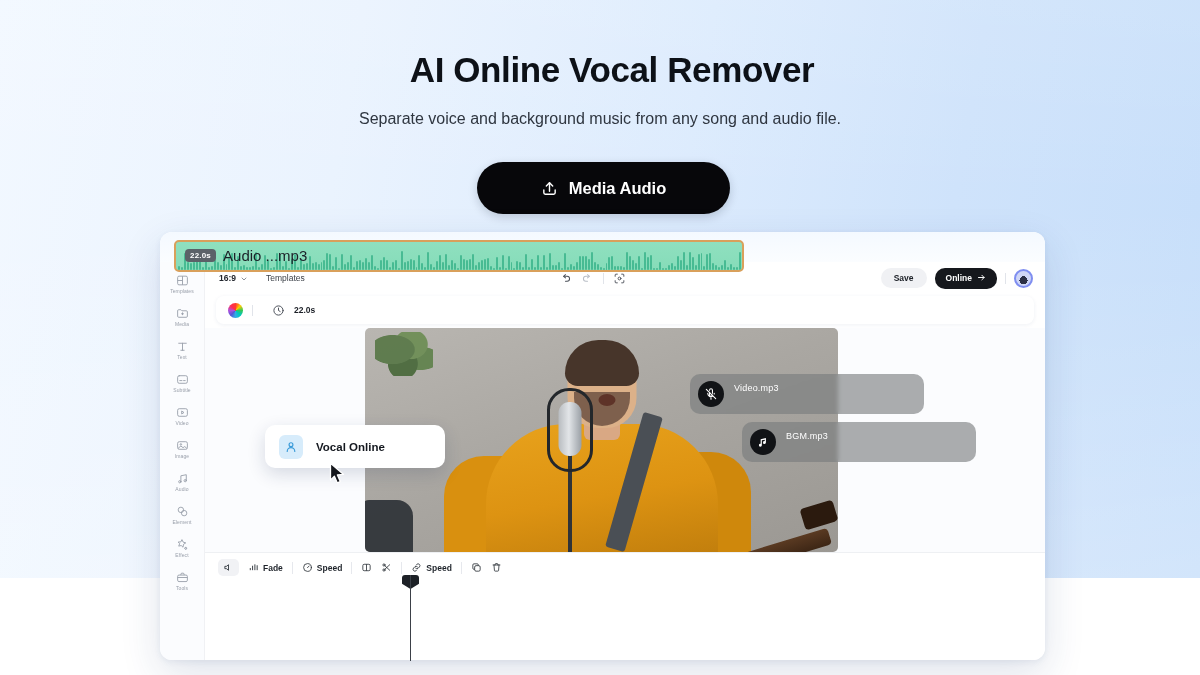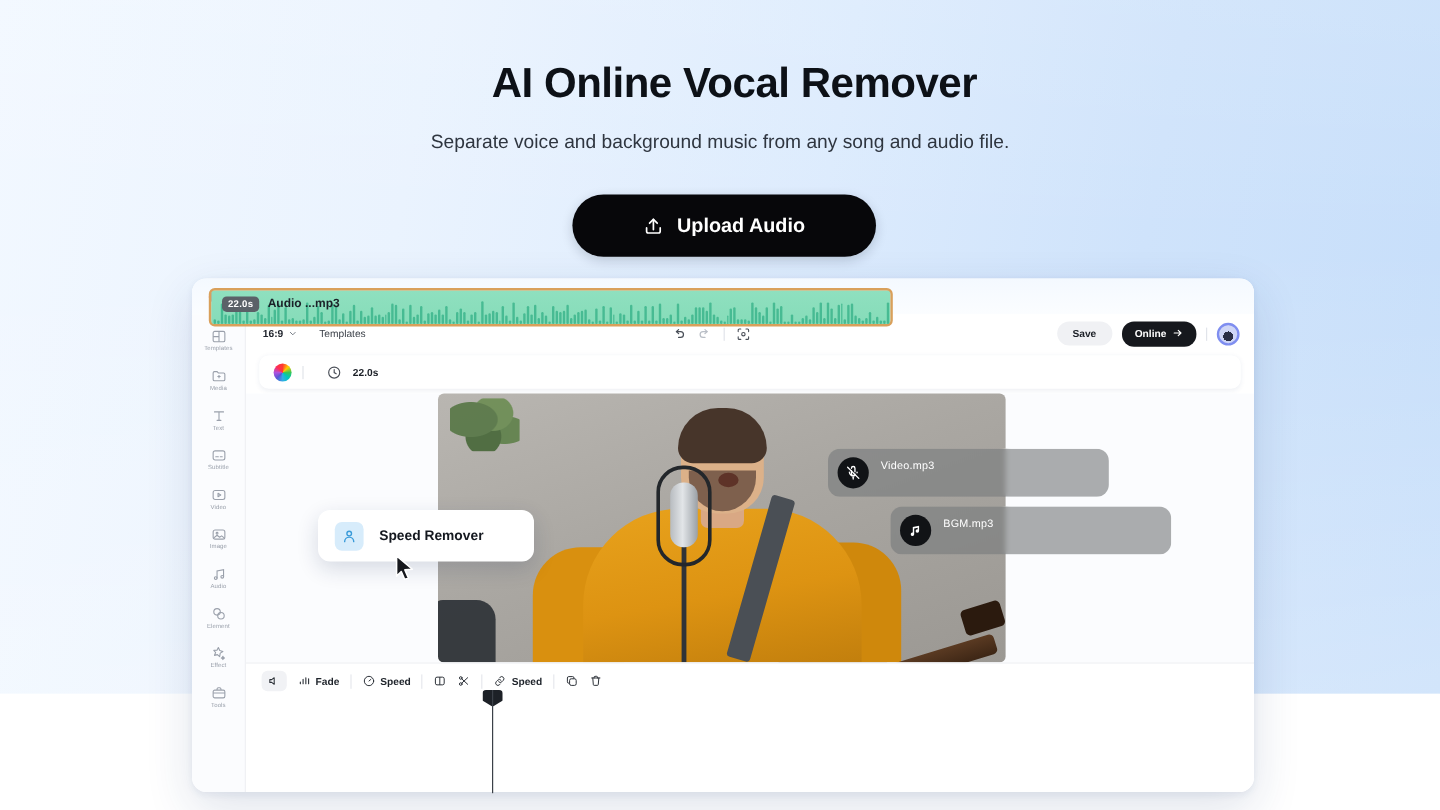--- a/index.html
+++ b/index.html
@@ -282,21 +282,21 @@
     position:absolute; left:0; bottom:0; width:100%; height:20px;
     display:flex; align-items:flex-end; gap:1px; padding-left:2px;
     opacity:.72;
   }
   #clip-wave i { display:block; width:2px; background:#2fae84; border-radius:1px; }
   #clip-header { position:absolute; left:9px; top:5px; display:flex; align-items:center; gap:7px; }
   #clip-badge {
     background:#5b6168; color:#fff; font-size:8px; font-weight:700;
     border-radius:4px; padding:2px 5px; letter-spacing:.2px;
   }
-  #clip-name { font-size:10px; font-weight:700; color:#1b2128;text-align:center; }
+  #clip-name { font-size:15px; font-weight:400; color:#1b2128;text-align:center; }
 
   
   #playhead-head {
     position:absolute; left:402px; top:575px; width:17px; height:14px;
     background:#1d2127; border-radius:3px 3px 0 0; z-index:6;
     clip-path: polygon(0 0, 100% 0, 100% 62%, 50% 100%, 0 62%);
   }
   #playhead-line {
     position:absolute; left:409.5px; top:575px; width:1.4px; height:86px;
     background:#3b4048; z-index:6;
@@ -311,21 +311,21 @@
 <p id="page-subtitle">Separate voice and background music from any song and audio file.</p>
 
 <button id="upload-btn">
   <span>
     <svg width="17" height="17" viewBox="0 0 24 24" fill="none" stroke="#ffffff" stroke-width="2" stroke-linecap="round" stroke-linejoin="round">
       <path d="M12 16V4"></path>
         <path d="M7.5 8.5 12 4l4.5 4.5"></path>
       <path d="M4 14v4a2 2 0 0 0 2 2h12a2 2 0 0 0 2-2v-4"></path>
     </svg>
   </span>
-  <span>Upload Audio</span>
+  <span>Media Audio</span>
 </button>
 
 <div id="app-window">
 
   <div id="window-titlebar">
     <span class="tl red"></span>
     <span class="tl yellow"></span>
     <span class="tl green"></span>
   </div>
 
@@ -629,21 +629,21 @@
   </div>
 </div>
 
 <div id="vocal-remover-card">
   <div id="vr-icon-box">
     <svg width="14" height="14" viewBox="0 0 24 24" fill="none" stroke="currentColor" stroke-width="2" stroke-linecap="round">
       <circle cx="12" cy="8" r="3.3"></circle>
         <path d="M5.5 19.5a6.5 6.5 0 0 1 13 0"></path>
     </svg>
   </div>
-  <span id="vr-label">Speed Remover</span>
+  <span id="vr-label">Vocal Online</span>
 </div>
 
 <span id="cursor-arrow">
   <svg width="18" height="22" viewBox="0 0 18 22">
     <path d="M1.5 1.2 L14.6 12.4 L8.4 12.9 L11.3 19.6 L8.2 20.8 L5.4 14.2 L1.5 18.1 Z" fill="#16181d" stroke="#ffffff" stroke-width="1.3" stroke-linejoin="round"></path>
   </svg>
 </span>
 
 <div id="audio-clip">
   <div id="clip-wave">

